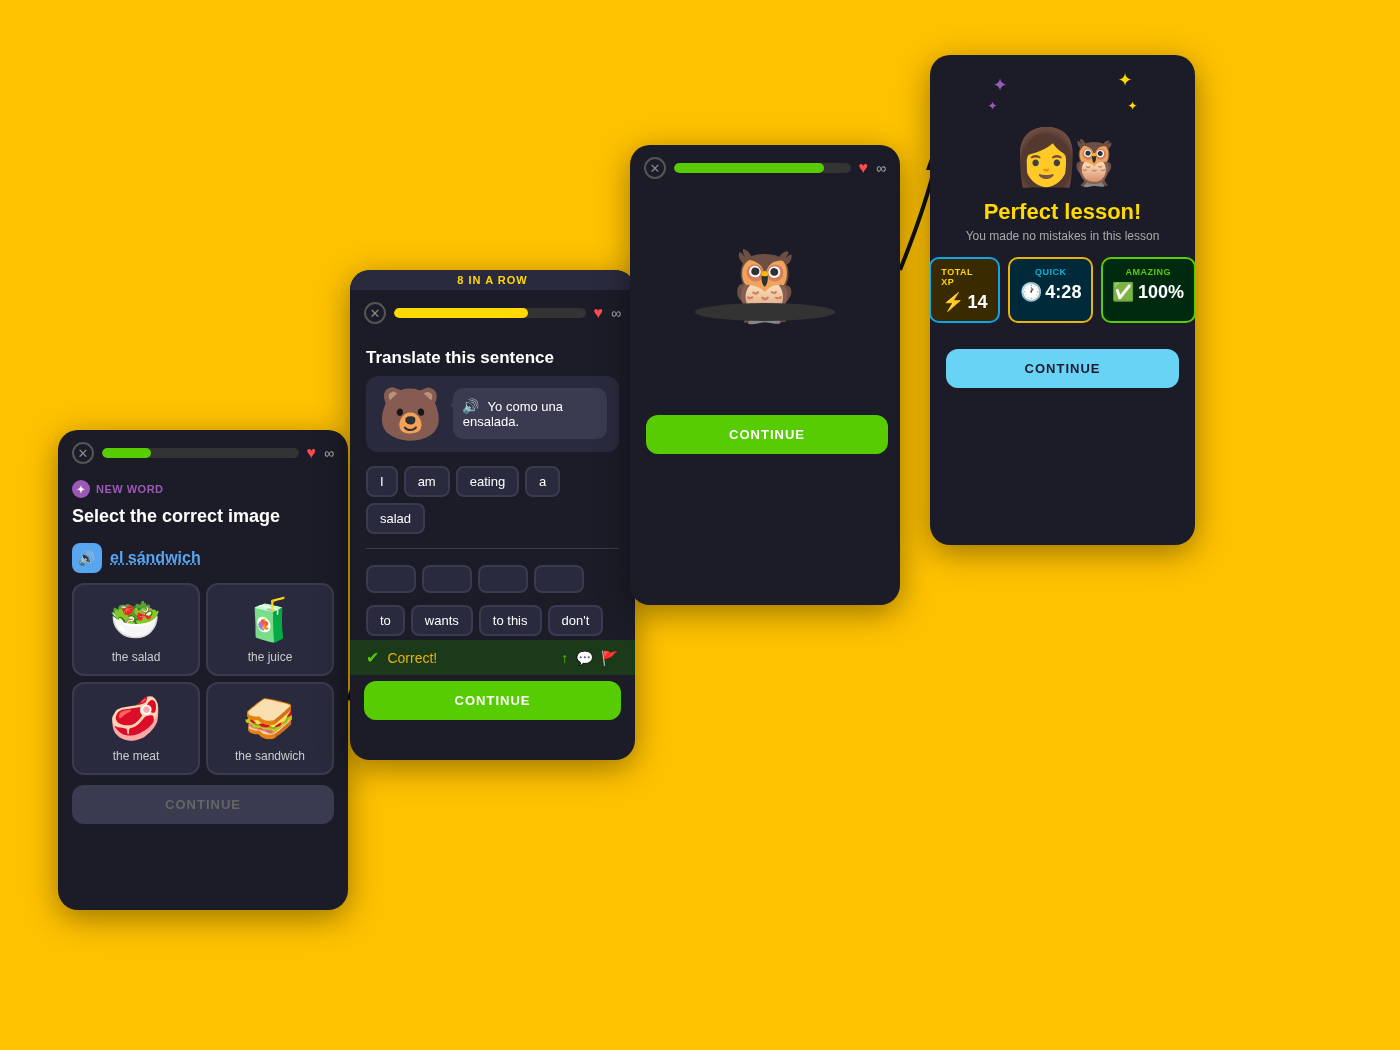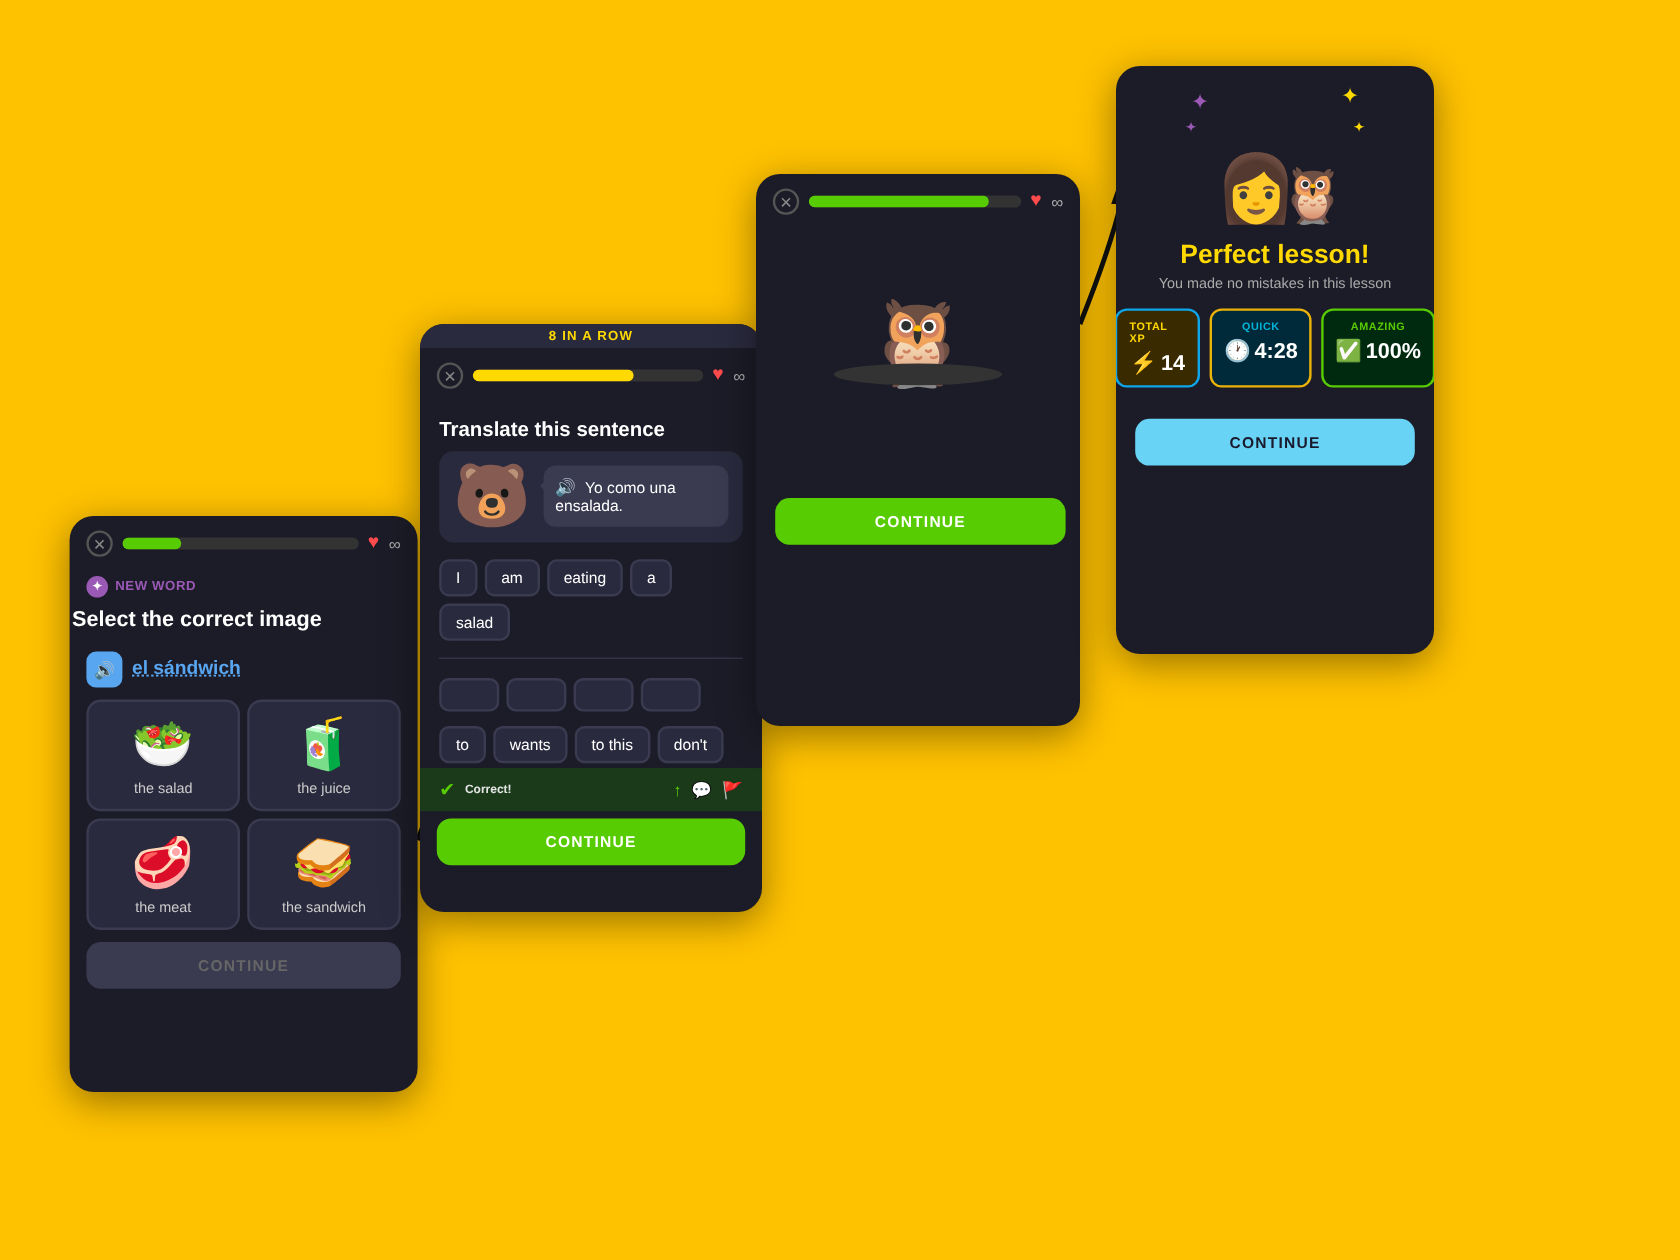--- a/index.html
+++ b/index.html
@@ -130,21 +130,21 @@
       color: #9b59b6;
       font-size: 11px;
       font-weight: bold;
       letter-spacing: 0.5px;
     }
 
     .screen-title {
       color: white;
       font-size: 18px;
       font-weight: bold;
-      padding: 0 2px 10px;
+      padding: 0 14px 10px;
     }
 
     .word-audio-row {
       display: flex;
       align-items: center;
       gap: 8px;
       padding: 6px 14px 10px;
     }
 
     .audio-btn {
@@ -326,23 +326,23 @@
 
     .correct-banner {
       background: #1a3a1a;
       padding: 8px 16px;
       display: flex;
       align-items: center;
       gap: 8px;
     }
 
     .correct-text {
-      color: #e5e5e5;
-      font-size: 10px;
-      font-weight: bold;
+      color: #eab308;
+      font-size: 14px;
+      font-weight: normal;
     }
 
     .correct-icons {
       margin-left: auto;
       display: flex;
       gap: 8px;
       color: #58cc02;
       font-size: 14px;
     }
 

